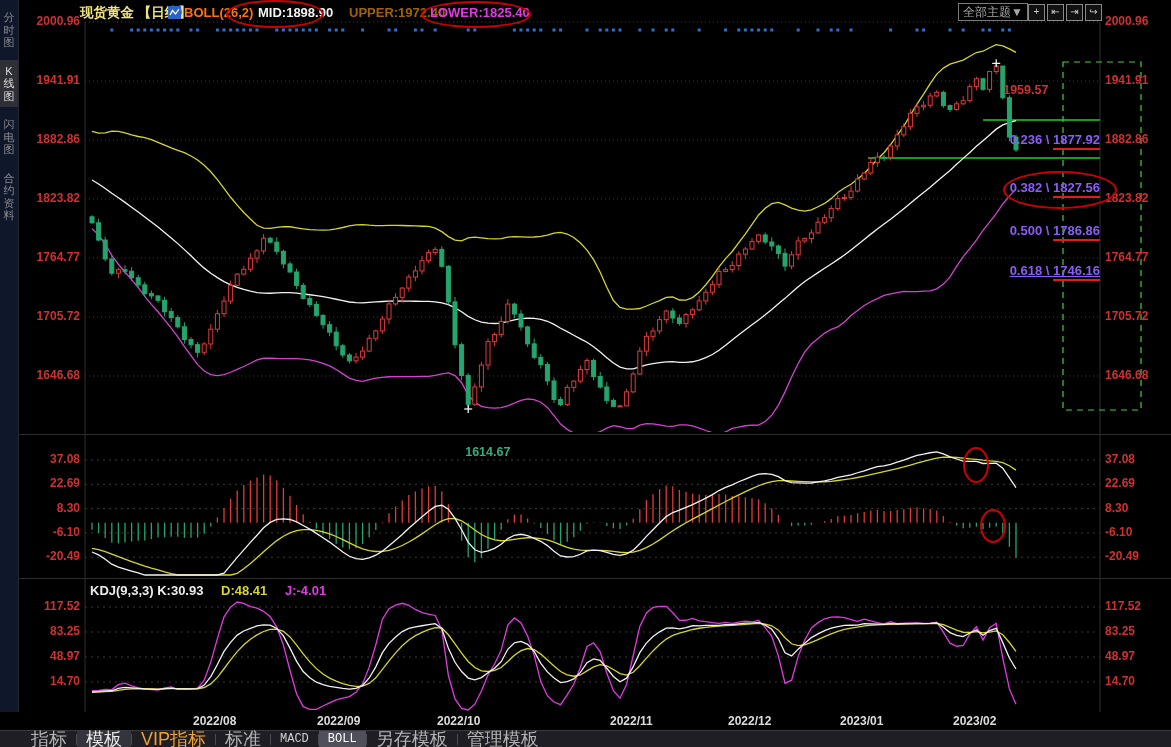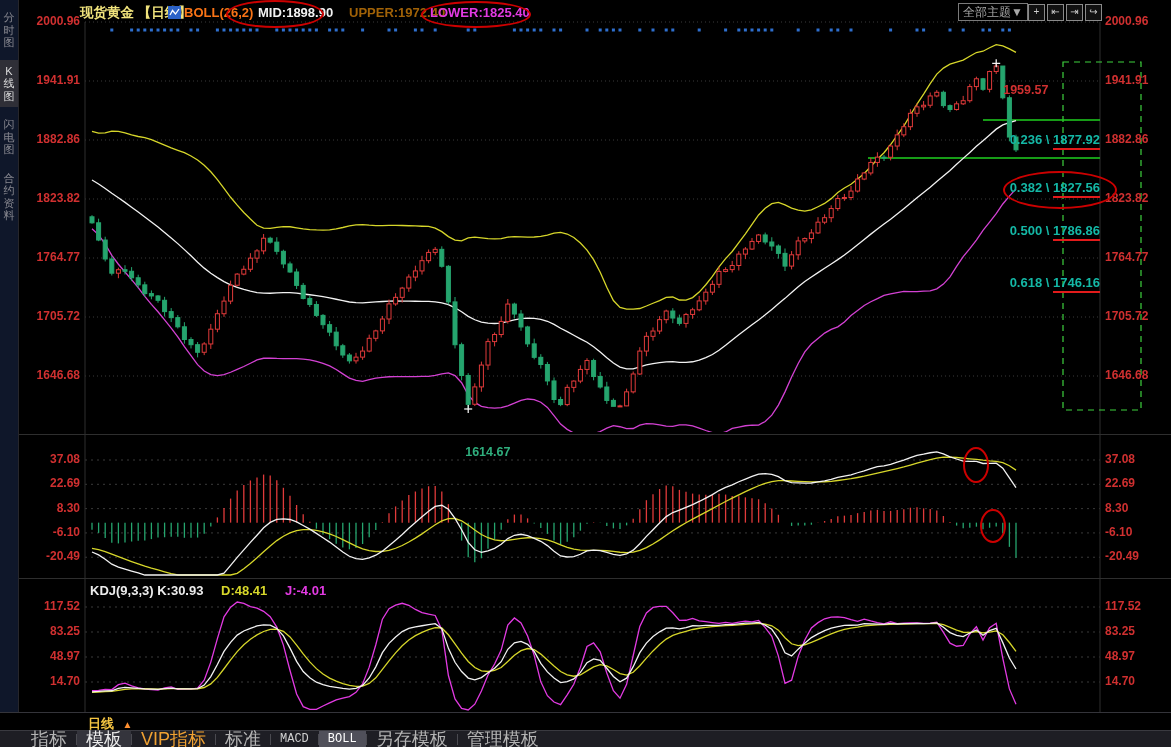--- a/index.html
+++ b/index.html
@@ -19,21 +19,21 @@
   #hd-mid{left:258px;color:#f2f2f2;}
   #hd-upper{left:341px;color:#a16207;margin-left:8px;}
   #hd-lower{left:430px;color:#e23ae2;}
   #theme-btn{position:absolute;left:958px;top:3px;width:68px;height:16px;border:1px solid #7a7a7a;color:#a8a8a8;font-size:12px;text-align:center;line-height:16px;cursor:pointer;}
   .tool-btn{position:absolute;top:4px;width:15px;height:15px;border:1px solid #8a8a8a;color:#cfcfcf;font-size:10px;text-align:center;line-height:14px;cursor:pointer;background:#111;}
   
   .ytick{position:absolute;width:60px;font-size:12px;font-weight:700;color:#d03030;z-index:2;}
   .ytick.l{left:20px;text-align:right;}
   .ytick.r{left:1105px;text-align:left;}
   .xtick{position:absolute;top:714px;font-size:12px;font-weight:700;color:#dcdcdc;z-index:2;white-space:nowrap;}
-  .fib{position:absolute;left:1005px;width:95px;text-align:right;font-size:13px;font-weight:700;color:#14b8a6;z-index:2;white-space:nowrap;}
+  .fib{position:absolute;left:1005px;width:95px;text-align:right;font-size:13px;font-weight:700;color:#8b5cf6;z-index:2;white-space:nowrap;}
   .fib .pr{border-bottom:2px solid #e21b1b;padding-bottom:1px;}
   .pklabel{position:absolute;font-size:12.5px;font-weight:700;z-index:2;white-space:nowrap;margin-top:32px;}
   
   .phead{position:absolute;z-index:2;font-size:13px;font-weight:700;white-space:nowrap;}
   .phead .w{color:#ececec;} .phead .y{color:#d6d62a;margin-left:14px;} .phead .m{color:#e23ae2;margin-left:14px;}
   #macd-header{left:90px;top:438px;}
   #kdj-header{left:90px;top:583px;}
   
   #xaxis{position:absolute;left:0;top:712px;width:1171px;height:18px;z-index:3;background:#000;border-top:1px solid #34343a;}
   #period{position:absolute;left:88px;top:1px;cursor:pointer;}
@@ -658,43 +658,37 @@
       <div class="ytick r" style="top: 599px;">117.52</div>
       <div class="ytick l" style="top: 624px;">83.25</div>
       <div class="ytick r" style="top: 624px;">83.25</div>
       <div class="ytick l" style="top: 649.007px;">48.97</div>
       <div class="ytick r" style="top: 649.007px;">48.97</div>
       <div class="ytick l" style="top: 674.007px;">14.70</div>
       <div class="ytick r" style="top: 674.007px;">14.70</div>
       <div class="fib" style="top: 132px;"><span>0.236 \ </span><span class="pr">1877.92</span></div>
       <div class="fib" style="top: 180px;"><span>0.382 \ </span><span class="pr">1827.56</span></div>
       <div class="fib" style="top: 223px;"><span>0.500 \ </span><span class="pr">1786.86</span></div>
-      <div class="fib" style="top: 275px;"><span>0.618 \ </span><span class="pr">1746.16</span></div>
+      <div class="fib" style="top: 263px; text-decoration: underline;"><span>0.618 \ </span><span class="pr">1746.16</span></div>
       <div class="xtick" style="left: 193px;">2022/08</div>
       <div class="xtick" style="left: 317px;">2022/09</div>
       <div class="xtick" style="left: 437px;">2022/10</div>
       <div class="xtick" style="left: 610px;">2022/11</div>
       <div class="xtick" style="left: 728px;">2022/12</div>
       <div class="xtick" style="left: 840px;">2023/01</div>
       <div class="xtick" style="left: 953px;">2023/02</div>
     </div>
 
 
   <div class="phead" id="kdj-header">
     <span class="w">KDJ(9,3,3) K:30.93</span>
     <span class="y">D:48.41</span>
     <span class="m">J:-4.01</span>
   </div>
 
-  <div id="xaxis">
-    <span id="period">
-      <span class="pl">日线</span>
-      <span class="arr">▲</span>
-    </span>
-  </div>
 
   <div id="toolbar">
       <div class="tb-tab tb-plain">指标</div>
       <div class="tb-sep"></div>
       <div class="tb-tab tb-raised">模板</div>
       <div class="tb-sep"></div>
       <div class="tb-tab tb-vip">VIP指标</div>
       <div class="tb-sep"></div>
       <div class="tb-tab tb-plain">标准</div>
       <div class="tb-sep"></div>

